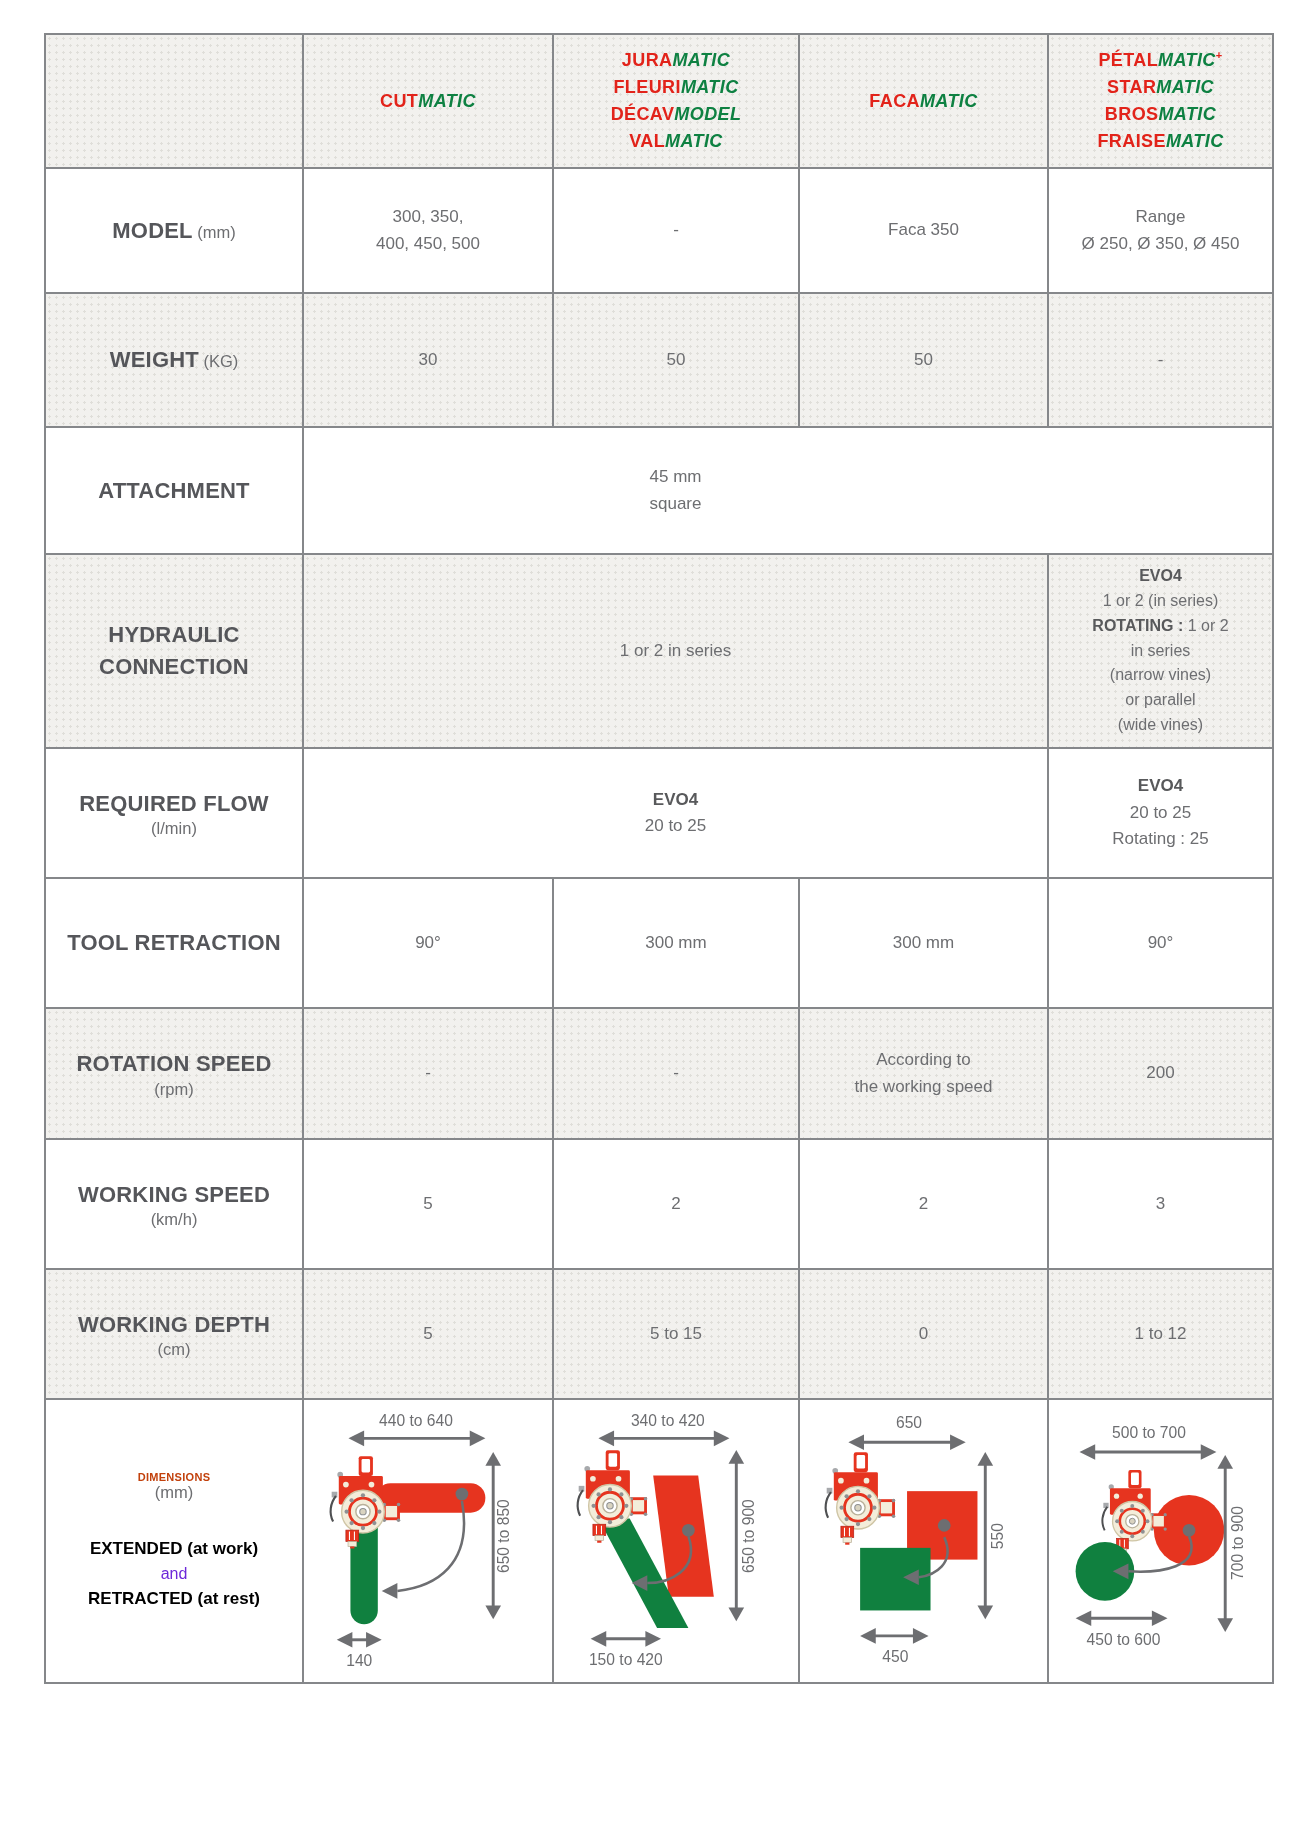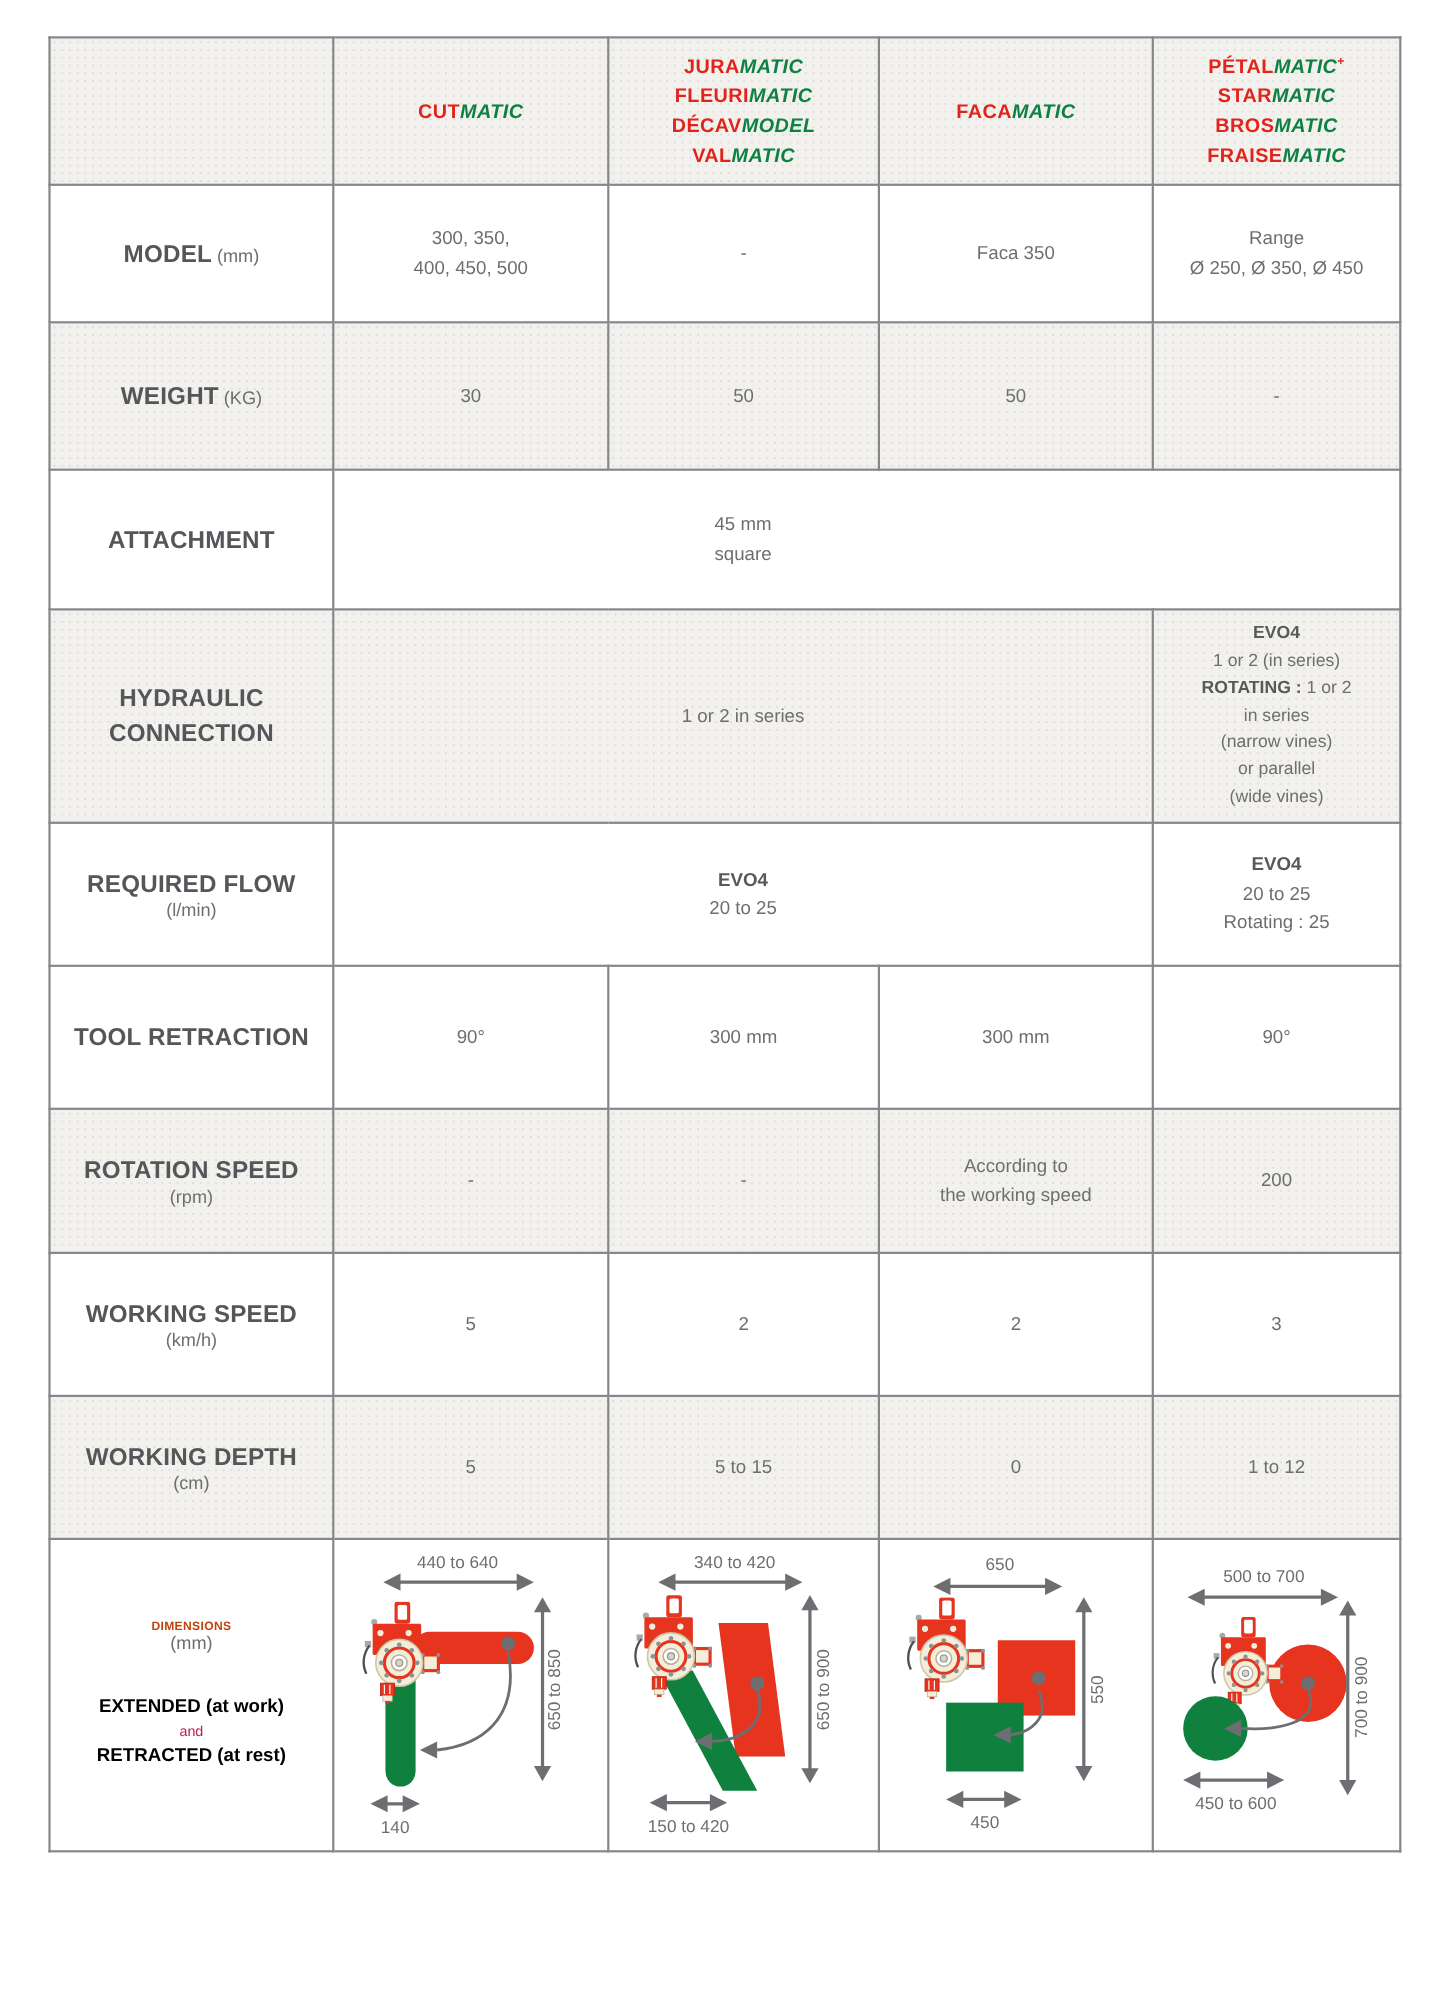--- a/index.html
+++ b/index.html
@@ -33,21 +33,21 @@
   .rl{font-weight:bold;color:#55565a;font-size:22px;letter-spacing:.2px;line-height:1.45;}
   .ru{color:#6d6e71;font-weight:normal;font-size:16.5px;}
   .v{color:#6d6e71;font-size:17px;line-height:1.55;}
   .v .line{line-height:1.55;}
   .v.small{font-size:16px;line-height:1.5;}
   .b{font-weight:bold;color:#58595b;}
   .pull-left{padding-right:225px;} 
 
   .dim-label .lbl{font-weight:bold;color:#c2410c;font-size:11px;letter-spacing:.3px;}
   .dim-label .unit{color:#6d6e71;font-size:16.5px;margin-bottom:34px;}
-  .dim-label .mid{color:#be185d;font-size:13px;line-height:1.5;}
+  .dim-label .mid{color:#6d28d9;font-size:16px;line-height:1.5;}
   .red-b{color:#000000;font-weight:bold;font-size:17px;line-height:1.5;}
   .green-b{color:#000000;font-weight:bold;font-size:17px;line-height:1.5;}
 
   svg.diag{display:block;margin:2px auto 0 auto;height:266px;}
   svg.diag text.dim{font-family:"Liberation Sans","DejaVu Sans",sans-serif;font-size:16px;fill:#6d6e71;}
   svg.diag .arr line{stroke:#6d6e71;stroke-width:3;}
   svg.diag .arr polygon{fill:#6d6e71;stroke:none;}
   svg.diag .arc{fill:none;stroke:#6d6e71;stroke-width:2.6;}
   svg.diag .dot{fill:#6d6e71;}
   .shape-red{fill:#e6341f;}

